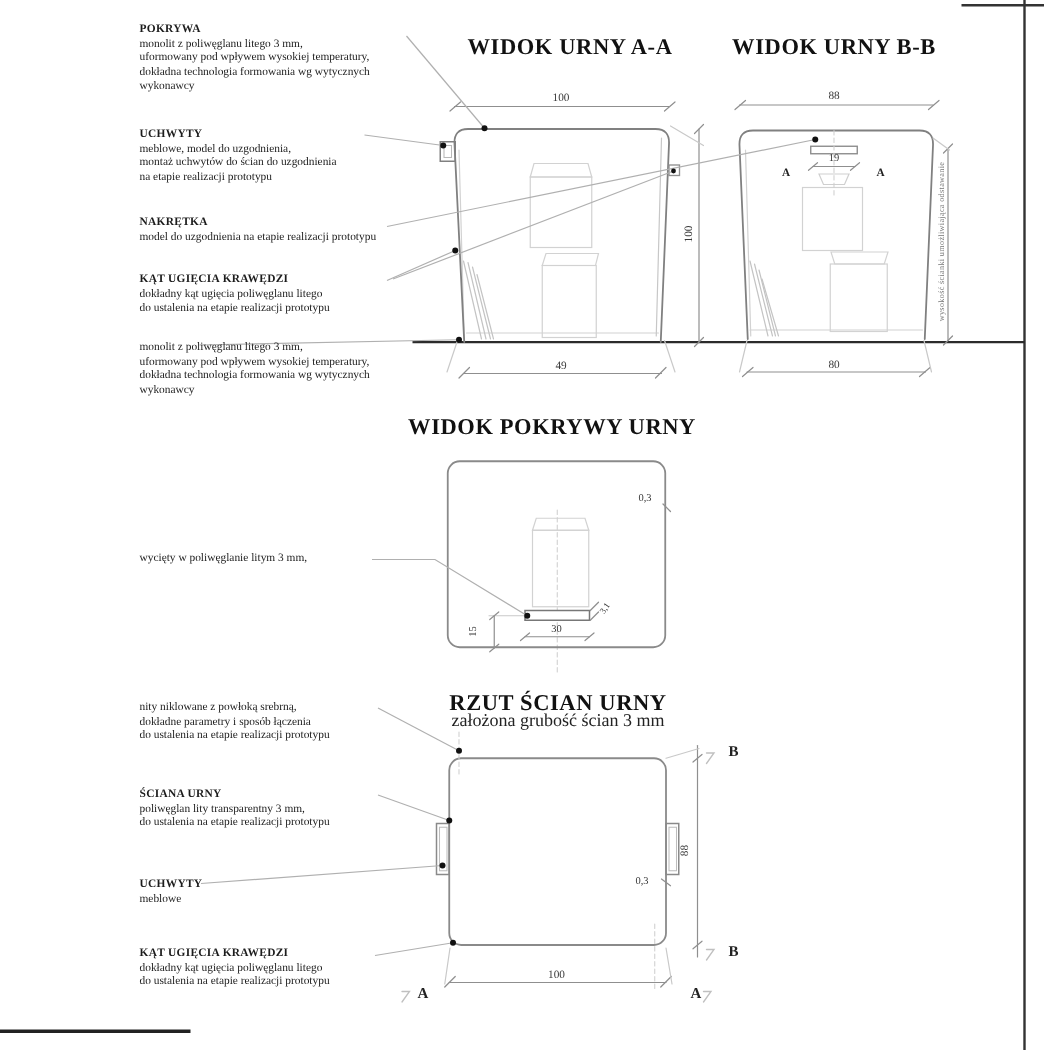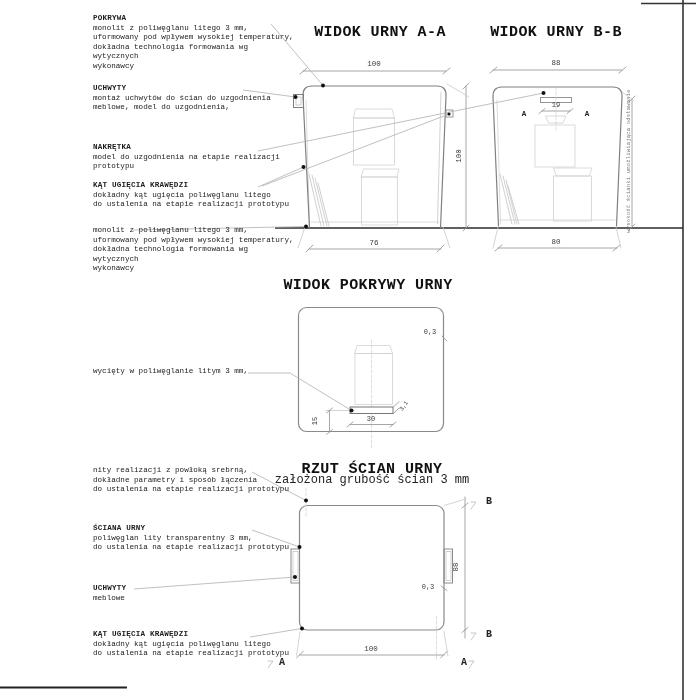--- a/index.html
+++ b/index.html
@@ -1,17 +1,17 @@
 <!DOCTYPE html>
 <html><head>
 <meta charset="utf-8">
 <style>
   html,body{margin:0;padding:0;background:#fff;}
   #sheet{position:relative;width:700px;height:700px;background:#ffffff;overflow:hidden;
-         font-family:Liberation Mono, monospace;color:#1c1c1c;}
+         font-family:Liberation Serif, serif;color:#1c1c1c;}
   #linework{position:absolute;left:0;top:0;}
   .ann{position:absolute;left:93px;width:205px;font-size:7.6px;line-height:9.6px;color:#1c1c1c;}
   .ann .t{font-weight:bold;letter-spacing:.2px;}
   .vtitle{position:absolute;font-weight:bold;font-size:15px;letter-spacing:.4px;color:#111;
           white-space:nowrap;transform:translateX(-50%);}
   .vsub{position:absolute;font-size:12px;color:#222;white-space:nowrap;transform:translateX(-50%);}
   .dim{position:absolute;font-size:7.5px;color:#3a3a3a;white-space:nowrap;transform:translateX(-50%);}
   .dim.sm{font-size:7px;}
   .dim.rot{transform:translate(-50%,-50%) rotate(-90deg);}
   .dim.rot55{transform:translate(-50%,-50%) rotate(-55deg);font-size:6px;}
@@ -192,43 +192,44 @@
 
   <div class="ann" style="top:14px">
     <div class="t">POKRYWA</div>
     <div>monolit z poliwęglanu litego 3 mm,</div>
     <div>uformowany pod wpływem wysokiej temperatury,</div>
     <div>dokładna technologia formowania wg wytycznych</div>
     <div>wykonawcy</div>
   </div>
   <div class="ann" style="top:84px">
     <div class="t">UCHWYTY</div>
+    <div>meblowe, model do uzgodnienia,</div>
     <div>montaż uchwytów do ścian do uzgodnienia</div>
-    <div>meblowe, model do uzgodnienia,</div>
+    <div>na etapie realizacji prototypu</div>
   </div>
   <div class="ann" style="top:143px">
     <div class="t">NAKRĘTKA</div>
     <div>model do uzgodnienia na etapie realizacji prototypu</div>
   </div>
   <div class="ann" style="top:181px">
     <div class="t">KĄT UGIĘCIA KRAWĘDZI</div>
     <div>dokładny kąt ugięcia poliwęglanu litego</div>
     <div>do ustalenia na etapie realizacji prototypu</div>
   </div>
   <div class="ann" style="top:226px">
     <div>monolit z poliwęglanu litego 3 mm,</div>
     <div>uformowany pod wpływem wysokiej temperatury,</div>
     <div>dokładna technologia formowania wg wytycznych</div>
     <div>wykonawcy</div>
   </div>
   <div class="ann" style="top:367px">
     <div>wycięty w poliwęglanie litym 3 mm,</div>
   </div>
   <div class="ann" style="top:466px">
-    <div>nity realizacji z powłoką srebrną,</div>
+    <div>nity niklowane z powłoką srebrną,</div>
     <div>dokładne parametry i sposób łączenia</div>
     <div>do ustalenia na etapie realizacji prototypu</div>
   </div>
   <div class="ann" style="top:524px">
     <div class="t">ŚCIANA URNY</div>
     <div>poliwęglan lity transparentny 3 mm,</div>
     <div>do ustalenia na etapie realizacji prototypu</div>
   </div>
   <div class="ann" style="top:584px">
     <div class="t">UCHWYTY</div>
@@ -240,21 +241,21 @@
     <div>do ustalenia na etapie realizacji prototypu</div>
   </div>
 
   <div class="vtitle" style="left:380px;top:24px">WIDOK URNY A-A</div>
   <div class="vtitle" style="left:556px;top:24px">WIDOK URNY B-B</div>
   <div class="vtitle" style="left:368px;top:277px">WIDOK POKRYWY URNY</div>
   <div class="vtitle" style="left:372px;top:461px">RZUT ŚCIAN URNY</div>
   <div class="vsub" style="left:372px;top:473px">założona grubość ścian 3 mm</div>
 
   <div class="dim" style="left:374px;top:60px">100</div>
-  <div class="dim" style="left:374px;top:239px">76</div>
+  <div class="dim" style="left:374px;top:239px">49</div>
   <div class="dim rot" style="left:459px;top:156px">100</div>
 
   <div class="dim" style="left:556px;top:59px">88</div>
   <div class="dim sm" style="left:556px;top:101px">19</div>
   <div class="dim" style="left:556px;top:238px">80</div>
   <div class="marker sm" style="left:524px;top:110px">A</div>
   <div class="marker sm" style="left:587px;top:110px">A</div>
   <div class="note-rot" style="left:628px;top:161px">wysokość ścianki umożliwiająca odstawanie</div>
 
   <div class="dim sm" style="left:430px;top:328px">0,3</div>

